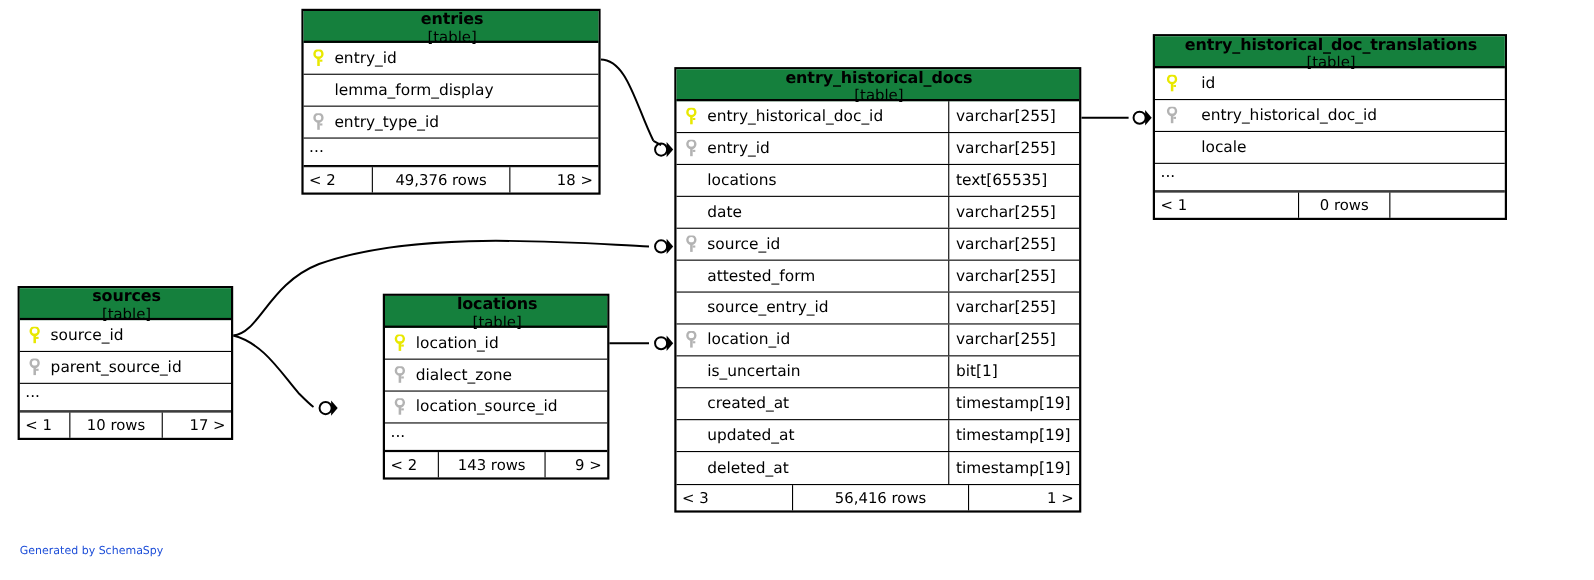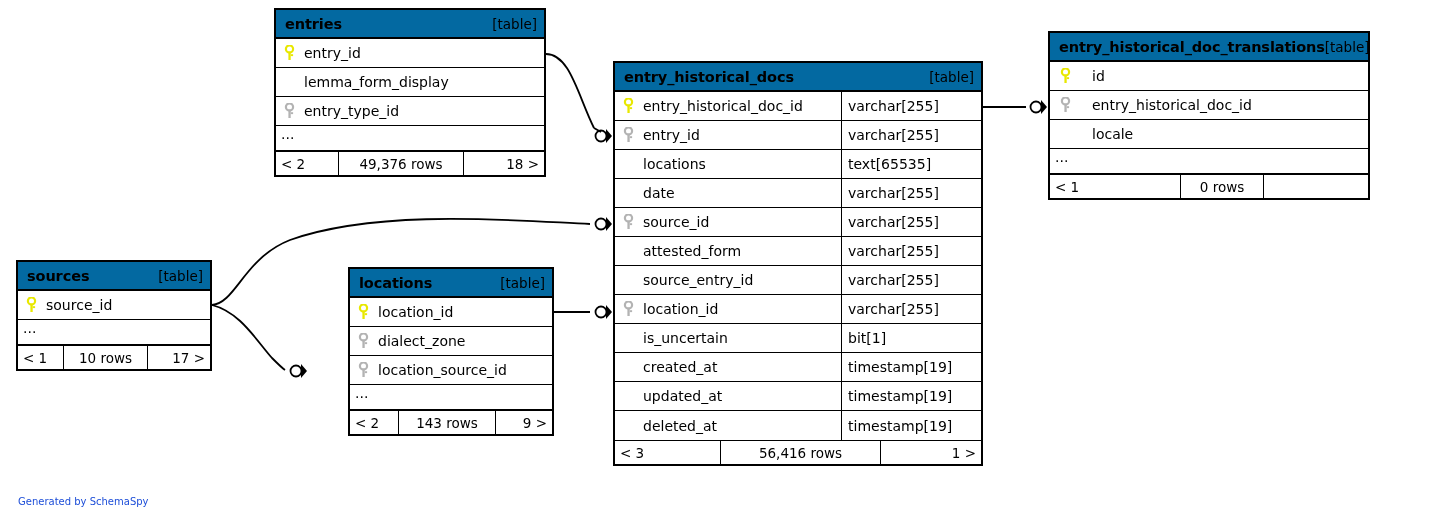--- a/index.html
+++ b/index.html
@@ -36,26 +36,27 @@
     position: absolute;
     box-sizing: border-box;
     border: 2px solid #000000;
     background: #ffffff;
     z-index: 2;
   }
 
   .tbl-header {
     box-sizing: border-box;
     height: 29px;
-    background: #0369a1;
+    background: #15803d;
     border-bottom: 2px solid #000000;
     display: flex;
     align-items: center;
     justify-content: space-between;
     padding: 0 7px 0 9px;
+    flex-direction: column;
   }
   .tbl-name {
     font-weight: bold;
     font-size: 14.5px;
     letter-spacing: -0.1px;
     white-space: nowrap;
   }
   .tbl-tag {
     font-size: 13.5px;
     white-space: nowrap;
@@ -138,21 +139,21 @@
     z-index: 3;
     white-space: nowrap;
   }
 
   
   #tbl-entries      { left: 274px; top: 8px;   width: 272px; }
   #tbl-ehd          { left: 613px; top: 61px;  width: 370px; text-align: right; }
   #tbl-ehdt         { left: 1048px; top: 31px; width: 322px; }
   #tbl-sources      { left: 16px;  top: 260px; width: 196px; }
   #tbl-locations    { left: 308px; top: 267px; width: 206px; margin-left: 40px; }
-  #tbl-ehd       .cell-type { width: 140px; }
+  #tbl-ehd       .cell-type { width: 119px; }
 
   #tbl-entries   .foot-prev { width: 62px; }
   #tbl-entries   .foot-mid  { flex: 1 1 auto; }
   #tbl-entries   .foot-next { width: 80px; }
 
   #tbl-ehd       .foot-prev { width: 105px; }
   #tbl-ehd       .foot-mid  { flex: 1 1 auto; }
   #tbl-ehd       .foot-next { width: 100px; }
 
   #tbl-ehdt      .foot-prev { width: 130px; }
@@ -459,20 +460,33 @@
             <circle cx="5.5" cy="4" r="3.6" fill="none" stroke="#e8e800" stroke-width="2.2"></circle>
             <rect x="4.4" y="6.5" width="2.3" height="8.5" fill="#e8e800"></rect>
             <rect x="6.7" y="9.2" width="2.4" height="1.9" fill="#e8e800"></rect>
           </svg>
         </span>
         <span class="col-label">source_id</span>
       </div>
 
     </div>
 
+    <div class="tbl-row">
+      <div class="cell-name">
+        <span class="keyslot">
+          <svg class="key-ico" width="11" height="16" viewBox="0 0 11 16">
+            <circle cx="5.5" cy="4" r="3.6" fill="none" stroke="#b3b3b3" stroke-width="2.2"></circle>
+            <rect x="4.4" y="6.5" width="2.3" height="8.5" fill="#b3b3b3"></rect>
+            <rect x="6.7" y="9.2" width="2.4" height="1.9" fill="#b3b3b3"></rect>
+          </svg>
+        </span>
+        <span class="col-label">parent_source_id</span>
+      </div>
+
+    </div>
 
     <div class="ellipsis-row">...</div>
 
     <div class="tbl-footer">
       <div class="foot-cell foot-prev">&lt; 1</div>
       <div class="foot-cell foot-mid">10 rows</div>
       <div class="foot-cell foot-next">17 &gt;</div>
     </div>
   </div>
 

